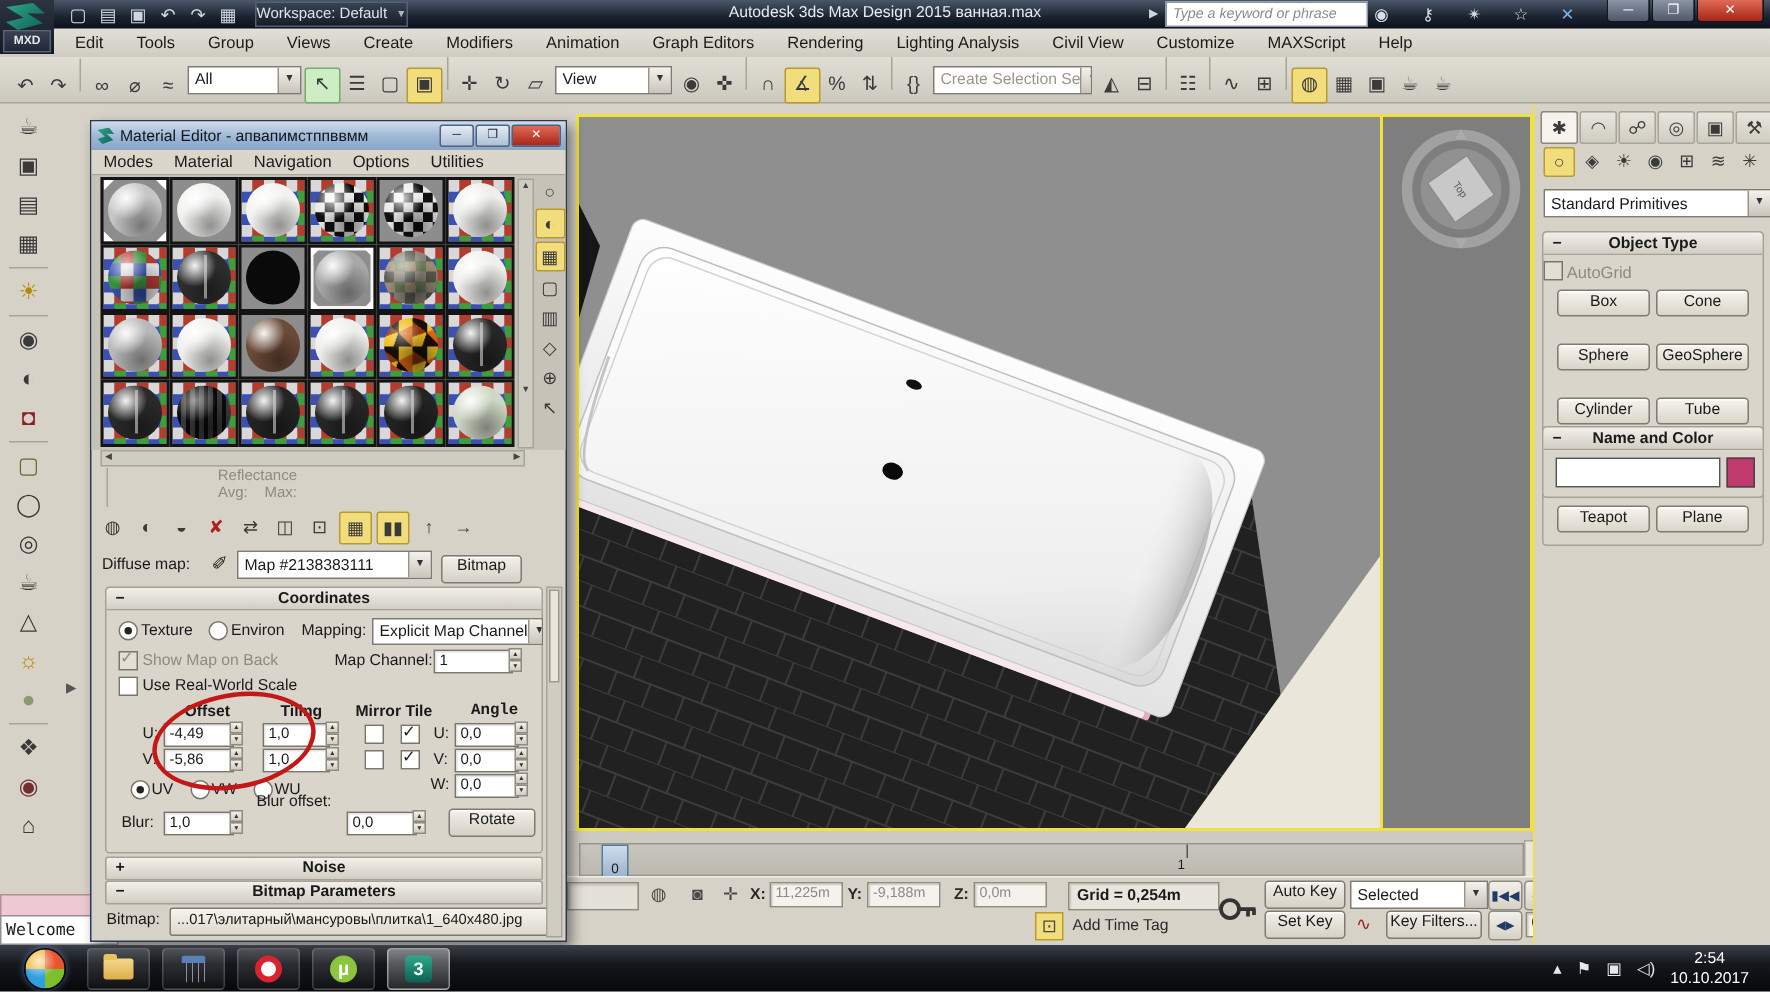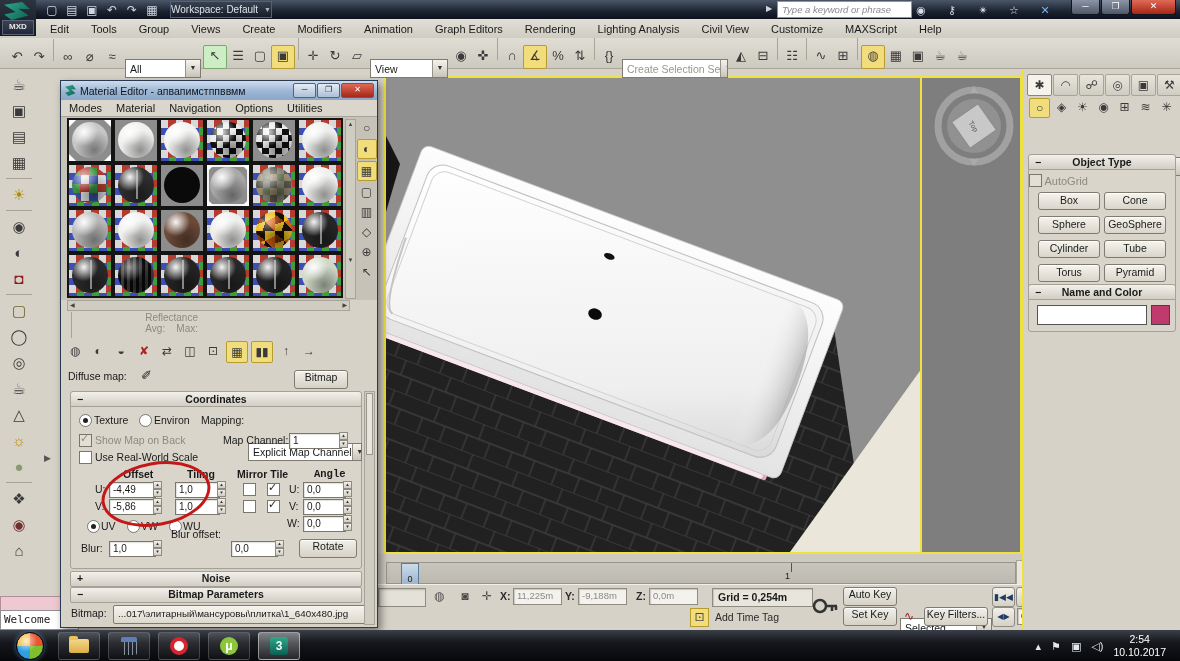--- a/index.html
+++ b/index.html
@@ -34,21 +34,21 @@
     border-bottom:1px solid #b5b1a6;display:flex;align-items:center;gap:22px;padding-left:50px;z-index:5;}
   .menubar .mi{cursor:default;}
   .maintoolbar{position:absolute;left:0;top:38px;width:1180px;height:30px;background:linear-gradient(#e0ddd4,#ccc9bf);
     border-bottom:1px solid #a9a59a;display:flex;align-items:center;gap:2px;padding-left:6px;z-index:5;}
   .ic{display:inline-block;width:22px;height:22px;line-height:22px;text-align:center;font-size:13px;color:#3a3a3a;border-radius:2px;}
   .ic.hl{background:#f2dd7d;border:1px solid #b89b2e;line-height:20px;}
   .ic.hlg{background:#cdeec4;border:1px solid #7aa86e;line-height:20px;}
   .ic.red{color:#b02020;}
   .tsep{display:inline-block;width:1px;height:22px;background:#a8a49a;margin:0 3px;}
   .dd{display:inline-flex;align-items:center;background:#fff;border:1px solid #7f7b72;height:17px;font-size:10.5px;
-    padding-left:4px;white-space:nowrap;overflow:hidden;margin-top:31px;}
+    padding-left:4px;white-space:nowrap;overflow:hidden;}
   .dd .ar{margin-left:auto;width:14px;height:100%;background:linear-gradient(#f4f2ec,#c9c5bb);border-left:1px solid #979389;
     font-size:7px;line-height:16px;text-align:center;color:#333;flex:0 0 14px;}
   .dd.w70{width:70px;} .dd.w72{width:72px;} .dd.w100{width:100px;}
   
   .leftdock{position:absolute;left:0;top:68px;width:60px;height:528px;background:#d6d2c8;z-index:2;}
   .dockcol{position:absolute;left:4px;top:4px;width:30px;display:flex;flex-direction:column;align-items:center;gap:1px;}
   .dockcol .ic{width:26px;height:25px;line-height:25px;font-size:15px;}
   .dockcol .tsep{width:26px;height:1px;margin:2px 0;}
   .dock-expander{position:absolute;left:44px;top:385px;color:#555;font-size:9px;}
   .mini-listener-pink{position:absolute;left:0;top:596px;width:74px;height:14px;background:#efc9d2;border:1px solid #b09098;z-index:3;}
@@ -112,21 +112,21 @@
   .cp-tabs{position:absolute;left:4px;top:6px;display:flex;gap:1px;}
   .cp-tabs .ic{width:23px;height:20px;line-height:20px;border:1px solid #a8a49a;background:linear-gradient(#e8e5dc,#cfccc2);font-size:12px;}
   .cp-tabs .ic.hl{background:#f5f3ec;border-color:#8a867c;}
   .cp-cats{position:absolute;left:6px;top:30px;display:flex;gap:2px;}
   .cp-cats .ic{width:19px;height:18px;line-height:18px;font-size:12px;}
   .cp-dd{position:absolute;left:6px;top:58px;width:146px;}
   .rollout{position:absolute;left:5px;background:#d9d5cb;border:1px solid #a5a196;border-radius:3px;}
   .rollhead{height:14px;background:linear-gradient(#f2f0ea,#d2cec4);border-bottom:1px solid #a5a196;border-radius:3px 3px 0 0;
     font-size:10.5px;font-weight:bold;text-align:center;line-height:14px;position:relative;}
   .rollhead .pm{position:absolute;left:6px;top:0;font-weight:bold;}
-  .cp-objgrid{display:grid;grid-template-columns:1fr 1fr;gap:6px 4px;padding:4px 9px 8px;}
+  .cp-objgrid{display:grid;grid-template-columns:1fr 1fr;gap:18px 4px;padding:4px 9px 8px;}
   .btn3d{height:16px;background:linear-gradient(#f6f4ee,#d9d5ca);border:1px solid #7f7b72;border-radius:3px;
     font-size:10.5px;text-align:center;line-height:15px;box-shadow:inset 0 1px 0 #fff;}
   .cb{display:inline-block;width:11px;height:11px;background:#fff;border:1px solid #7a766c;vertical-align:-2px;position:relative;}
   .cb.ck::after{content:"✓";position:absolute;left:0;top:-3px;font-size:11px;color:#222;}
   .cb.dis{background:#e2dfd5;}
   .cb.dis::after{color:#8e8a80;}
   .graytext{color:#8e8a80;}
   .namefield{position:absolute;left:8px;top:20px;width:108px;height:18px;background:#fff;border:1px solid #555;}
   .colorswatch{position:absolute;left:122px;top:20px;width:17px;height:18px;border:1px solid #444;}
   
@@ -218,20 +218,21 @@
         <span class="ic">▤</span>
         <span class="ic">▣</span>
         <span class="ic">↶</span>
         <span class="ic">↷</span>
         <span class="ic">▦</span>
       </div>
     <div class="ws-dd">
       <span>Workspace: Default</span>
       <span class="car">▼</span>
     </div>
+    <div class="wintitle">Autodesk 3ds Max Design 2015    ванная.max</div>
     <span class="tb-exp">▶</span>
     <div class="tb-search">Type a keyword or phrase</div>
     <div class="tb-icons">
         <span class="ic">◉</span>
         <span class="ic">⚷</span>
         <span class="ic">✴</span>
         <span class="ic">☆</span>
         <span class="ic" style="color: rgb(122, 180, 240);">✕</span>
         <span class="ic">?</span>
       </div>

